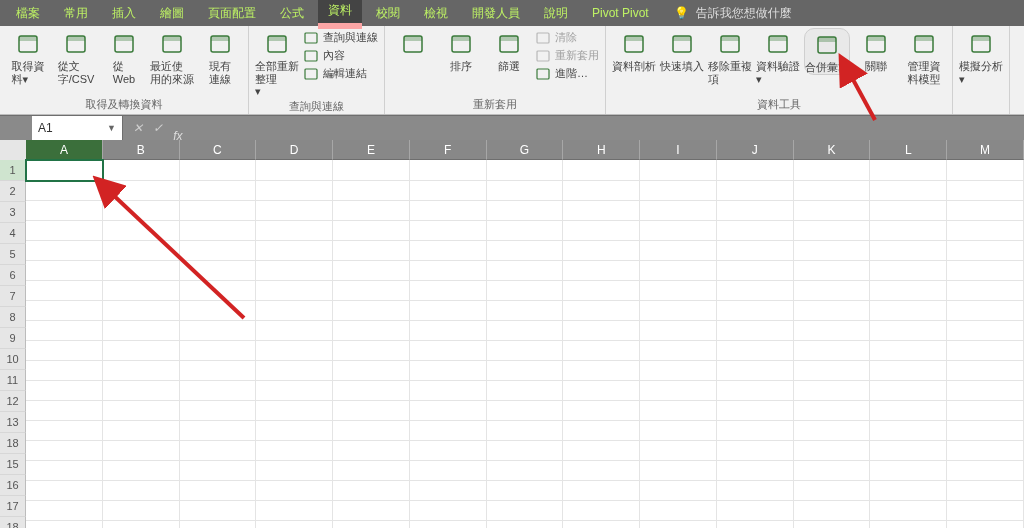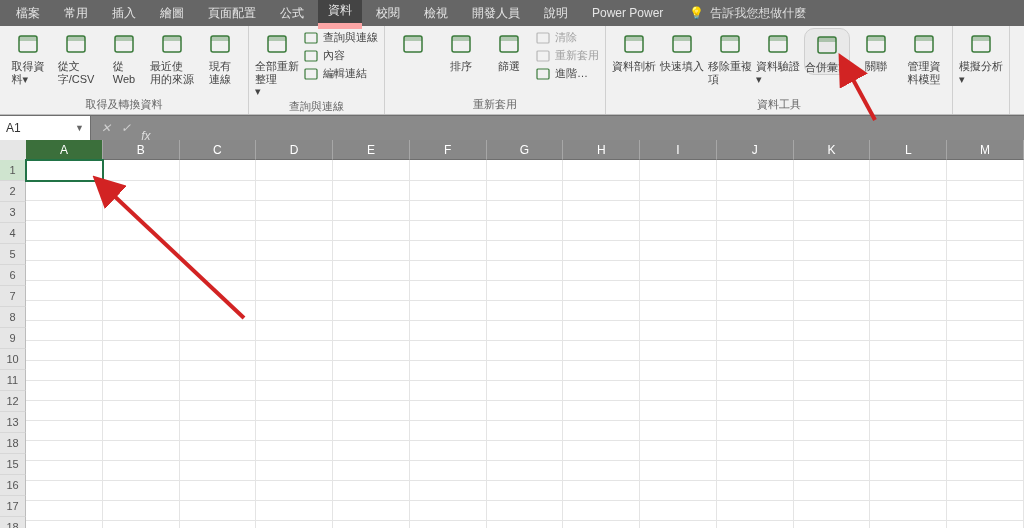--- a/index.html
+++ b/index.html
@@ -1,37 +1,37 @@
 <!DOCTYPE html>
 <html><head>
 <meta charset="utf-8">
 <style>
   html,body{margin:0;padding:0;font-family:"Microsoft JhengHei","Segoe UI",sans-serif;font-size:12px;color:#e6e6e6;background:#fff;}
   .app{width:1024px;height:528px;position:relative;overflow:hidden;}
   
   .menu{display:flex;align-items:center;background:#666;height:26px;padding:0 6px;gap:4px;}
-  .menu .tab{padding:4px 10px;color:#e5e5e5;cursor:pointer;}
+  .menu .tab{padding:4px 10px;color:#bef264;cursor:pointer;}
   .menu .tab.active{background:#444;border-bottom:6px solid #fca5a5;}
   .menu .tell{display:flex;align-items:center;gap:6px;color:#ddd;margin-left:12px;}
   .bulb{display:inline-block;}
   
   .ribbon{display:flex;background:#f1f1f1;border-bottom:1px solid #bdbdbd;height:88px;overflow:hidden;}
   .group{display:flex;flex-direction:column;align-items:center;justify-content:space-between;border-right:1px solid #d0d0d0;padding:2px 6px 0 6px;}
   .group-body{display:flex;align-items:flex-start;gap:4px;flex:1;}
   .group-label{font-size:11px;color:#666;padding:1px 0 2px;}
   .bigbtn{display:flex;flex-direction:column;align-items:center;justify-content:flex-start;width:44px;color:#444;text-align:left;line-height:1.15;font-size:11px;cursor:pointer;}
   .bigbtn .ic{width:28px;height:28px;margin:2px 0 2px;display:flex;align-items:center;justify-content:center;}
   .bigbtn.highlight{background:#e9e9e9;border:1px solid #cfcfcf;border-radius:10px;}
   .smalllist{display:flex;flex-direction:column;gap:3px;padding-top:2px;}
   .smallbtn{display:flex;align-items:center;gap:5px;color:#444;font-size:11px;cursor:pointer;white-space:nowrap;}
   .smallbtn .ic{width:15px;height:15px;display:flex;align-items:center;justify-content:center;}
   .smallbtn.dis{color:#a0a0a0;}
   
   .fbar{display:flex;align-items:stretch;background:#8a8a8a;height:24px;border-top:1px solid #6e6e6e;border-bottom:1px solid #6e6e6e;}
-  .namebox{width:78px;background:#fff;color:#333;display:flex;align-items:center;padding:0 6px;border-right:1px solid #6e6e6e;}
+  .namebox{width:78px;background:#fff;color:#333;display:flex;align-items:center;padding:0 6px;border-right:1px solid #6e6e6e;margin-left:32px;}
   .namebox .caret{margin-left:auto;color:#666;font-size:9px;}
   .fx-controls{display:flex;align-items:center;gap:10px;padding:0 10px;color:#cfcfcf;font-style:italic;}
   .fx-controls .fx{font-style:italic;color:#ddd;margin-top:15px;}
   .formula-input{flex:1;background:#8a8a8a;}
   
   .sheet{position:absolute;left:0;right:0;top:140px;bottom:0;background:#fff;color:#333;}
   .corner{position:absolute;left:0;top:0;width:26px;height:20px;background:#e6e6e6;border-right:1px solid #bcbcbc;border-bottom:1px solid #bcbcbc;}
   .colheads{position:absolute;left:26px;right:0;top:0;height:20px;display:flex;background:#888;color:#fff;}
   .colhead{width:76px;border-right:1px solid #a7a7a7;border-bottom:1px solid #6e6e6e;display:flex;align-items:center;justify-content:center;font-size:12px;}
   .colhead.sel{background:#3b6f3b;}
@@ -57,21 +57,21 @@
       <div class="tab">常用</div>
       <div class="tab">插入</div>
       <div class="tab">繪圖</div>
       <div class="tab">頁面配置</div>
       <div class="tab">公式</div>
       <div class="tab active">資料</div>
       <div class="tab">校閱</div>
       <div class="tab">檢視</div>
       <div class="tab">開發人員</div>
       <div class="tab">說明</div>
-      <div class="tab">Power Power</div>
+      <div class="tab">Pivot Pivot</div>
       <div class="tell">
         <span class="bulb">💡</span>
         <span>告訴我您想做什麼</span>
       </div>
     </div>
 
   <div class="ribbon" id="ribbon">
       <div class="group">
         <div class="group-body">
           <div class="bigbtn">

